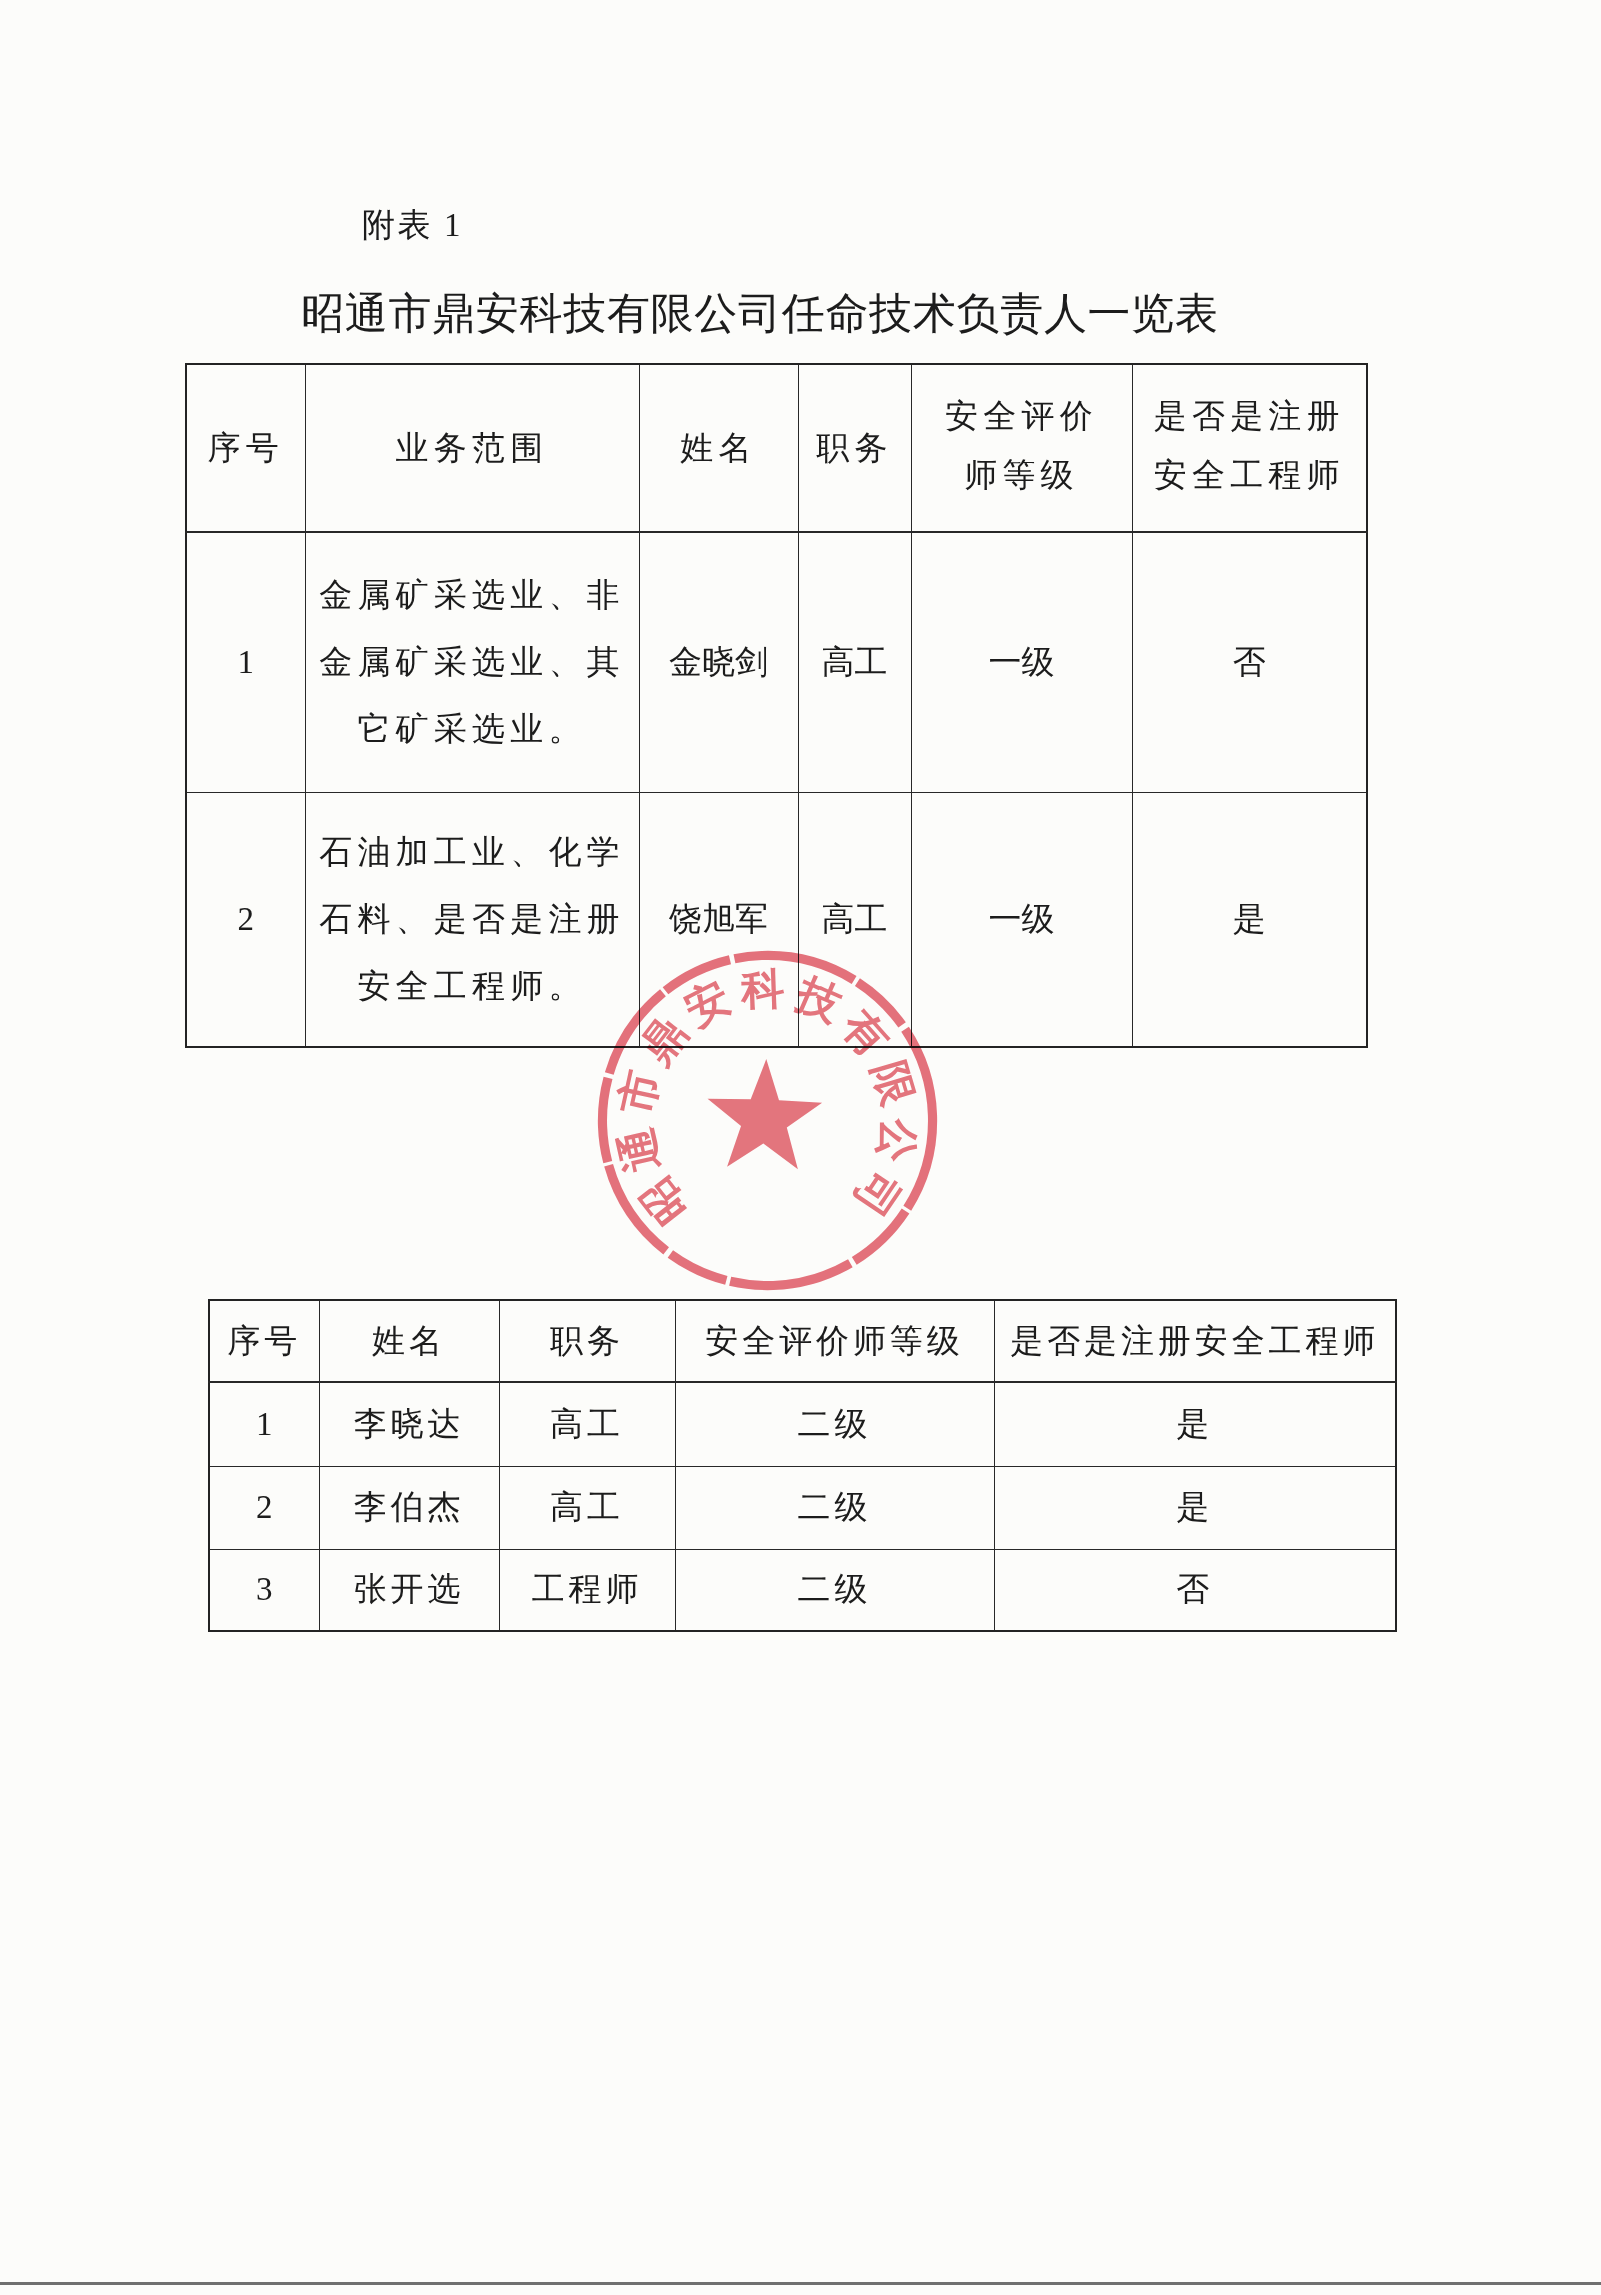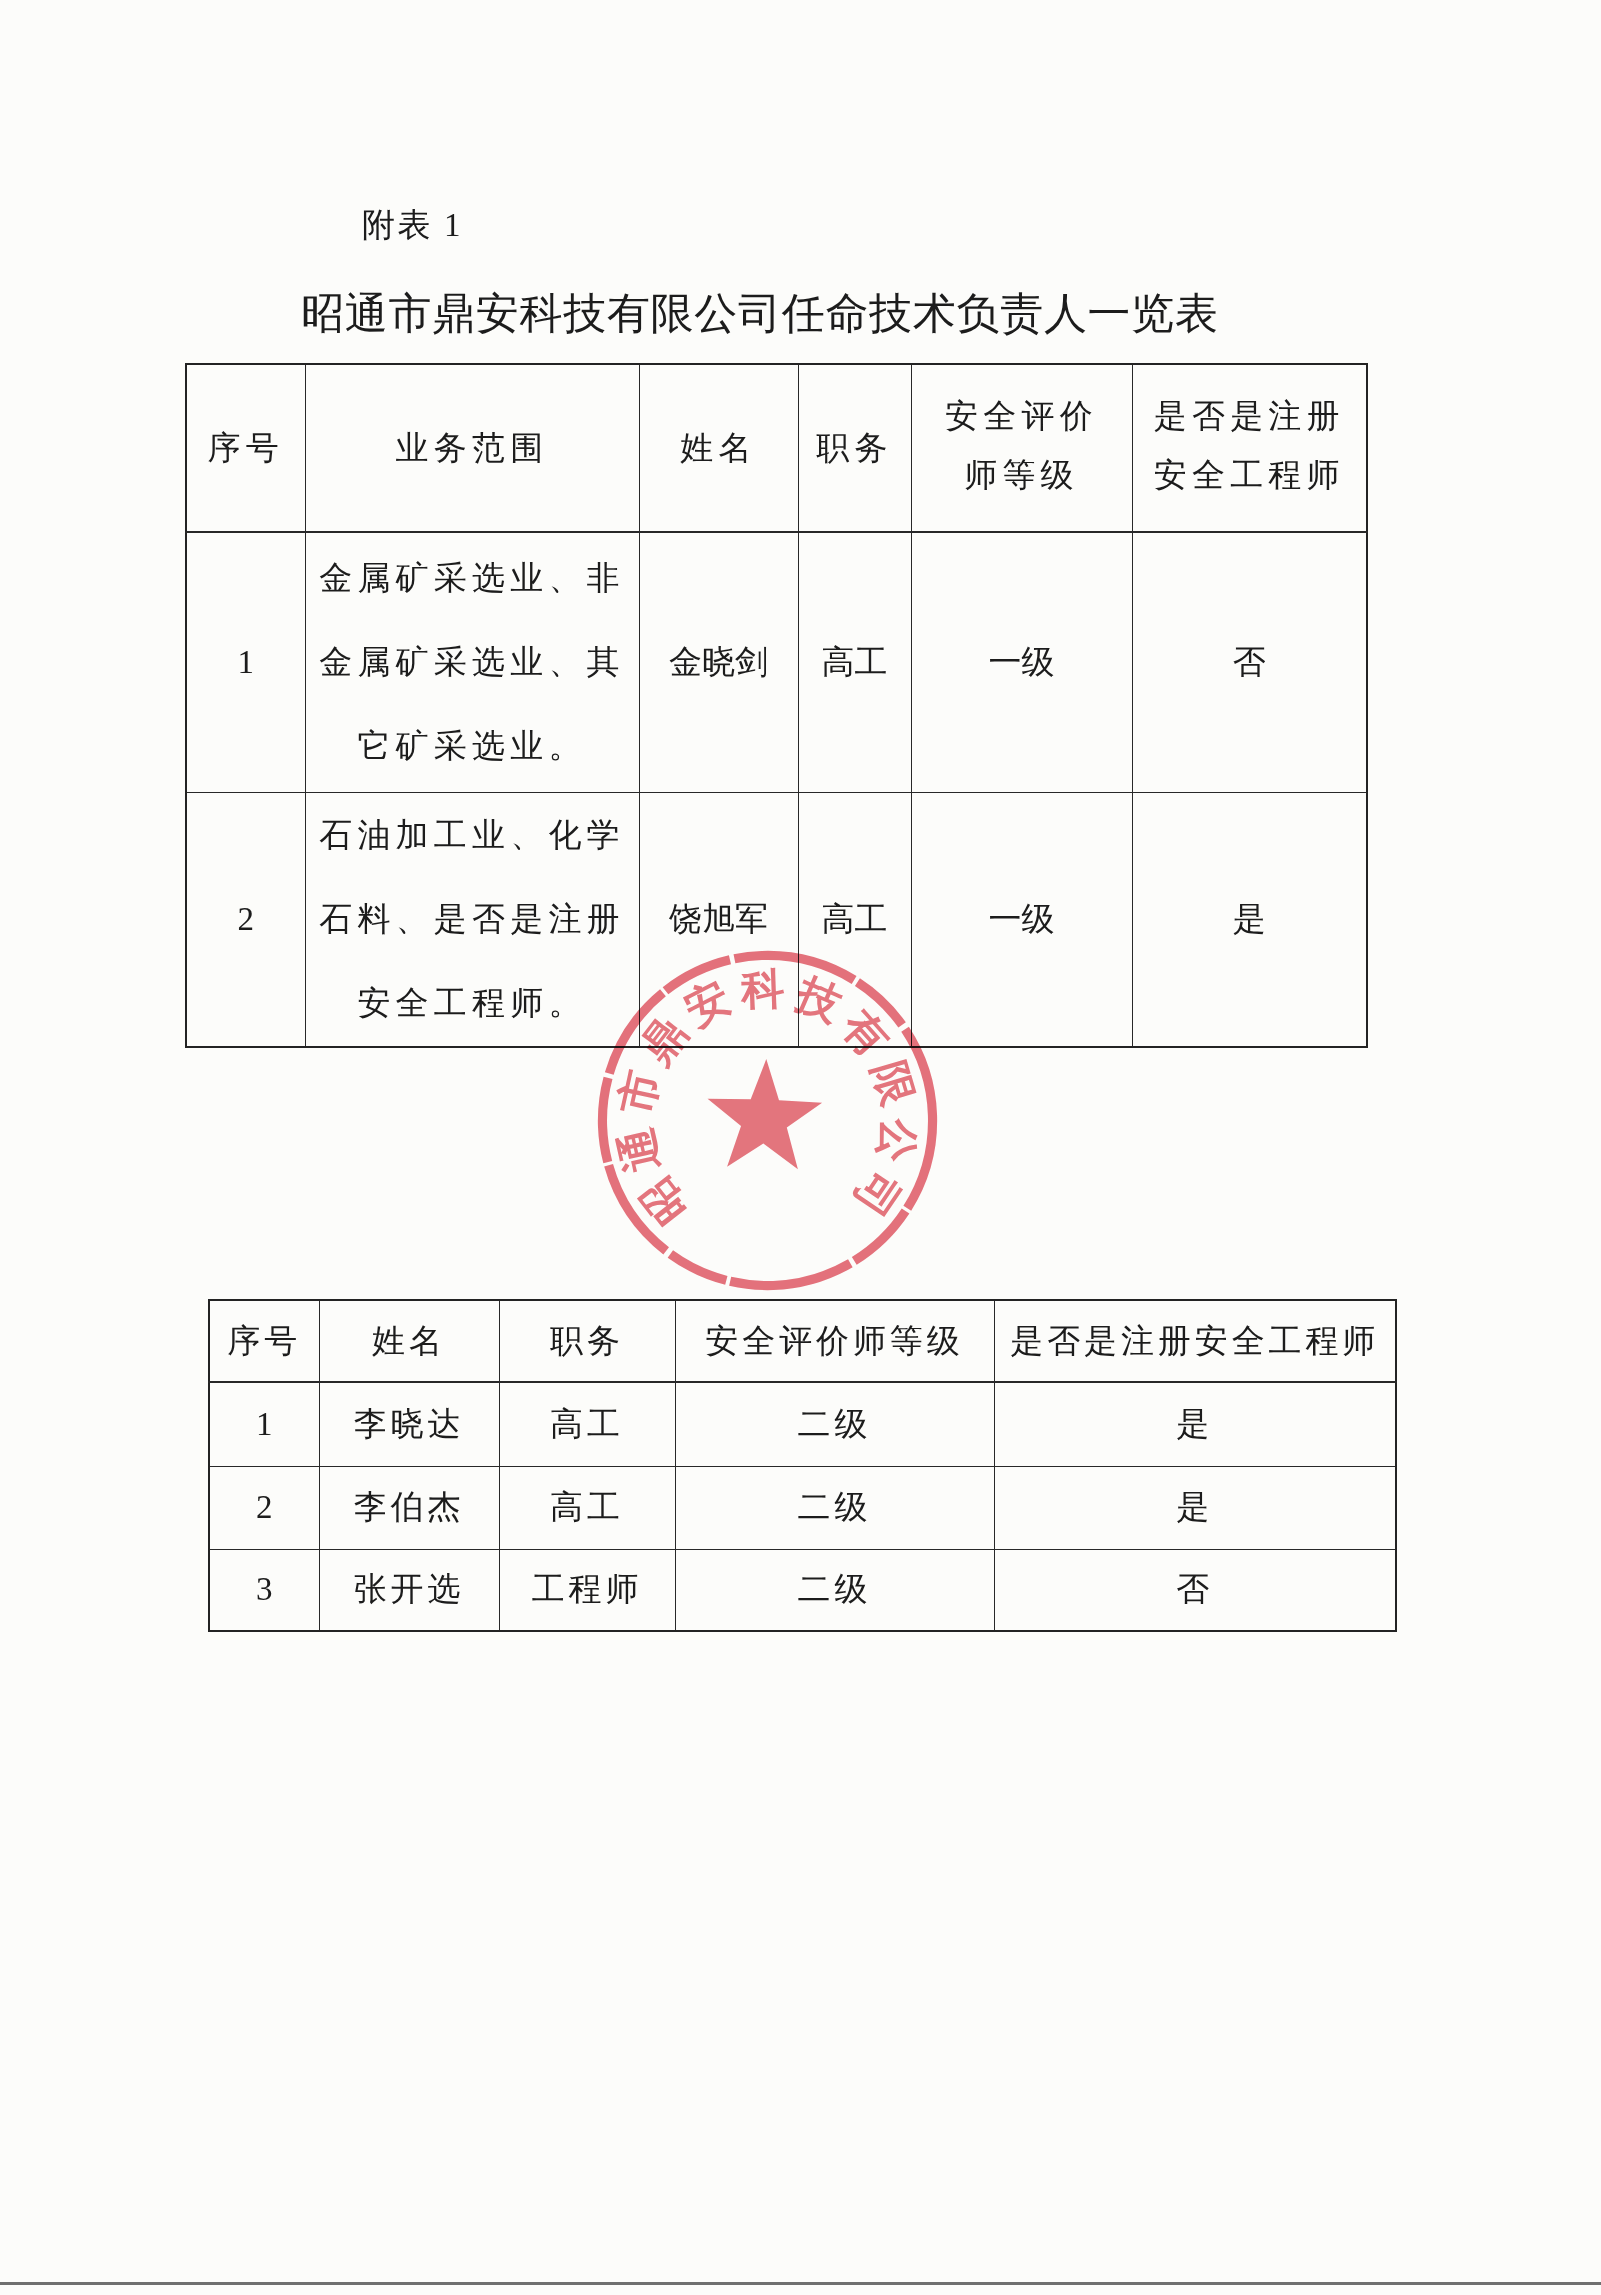--- a/index.html
+++ b/index.html
@@ -41,21 +41,21 @@
   table.tbl1{left:185px;top:363px;width:1180px;}
   table.tbl2{left:208px;top:1299px;width:1187px;}
 
   .hdr td{letter-spacing:5.2px;}
   .hdr .two-line{line-height:1.0;font-family:Liberation Mono, monospace;}
   .hdr .two-line span{display:block;}
   .hdr .two-line span + span{margin-top:26px;}
 
   td.scope-cell{
     font-size:33px;letter-spacing:5.2px;
-    line-height:84px;
+    line-height:67px;
     text-align:center;
     padding:0 14.4px;
   }
   td.num-cell{font-size:34px;letter-spacing:0;}
   .tbl2 td{font-size:33px;letter-spacing:3.9px;}
   .tbl2 td.num-cell{letter-spacing:0;}
 
   
   .seal{
     position:absolute;

